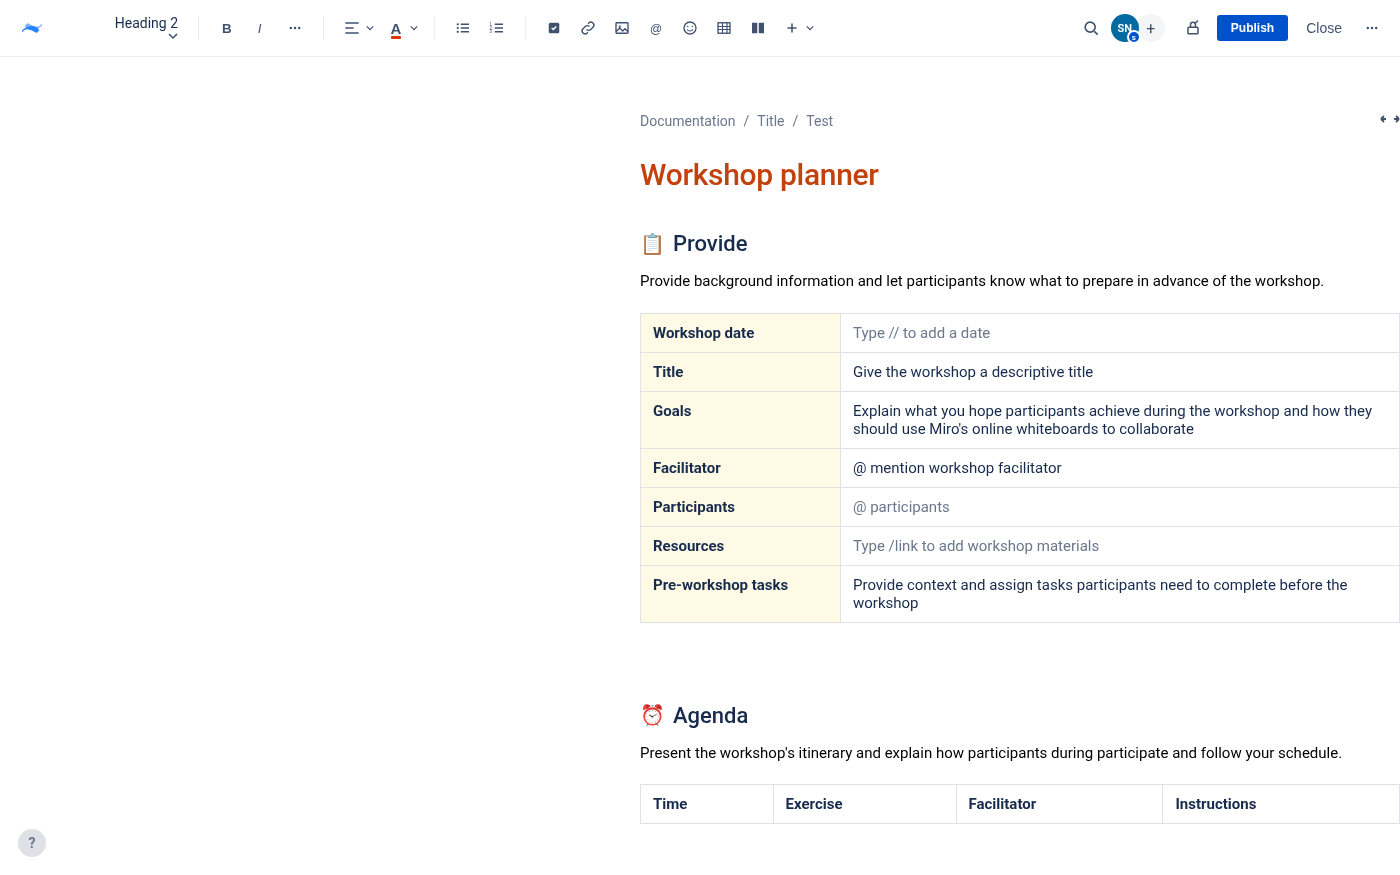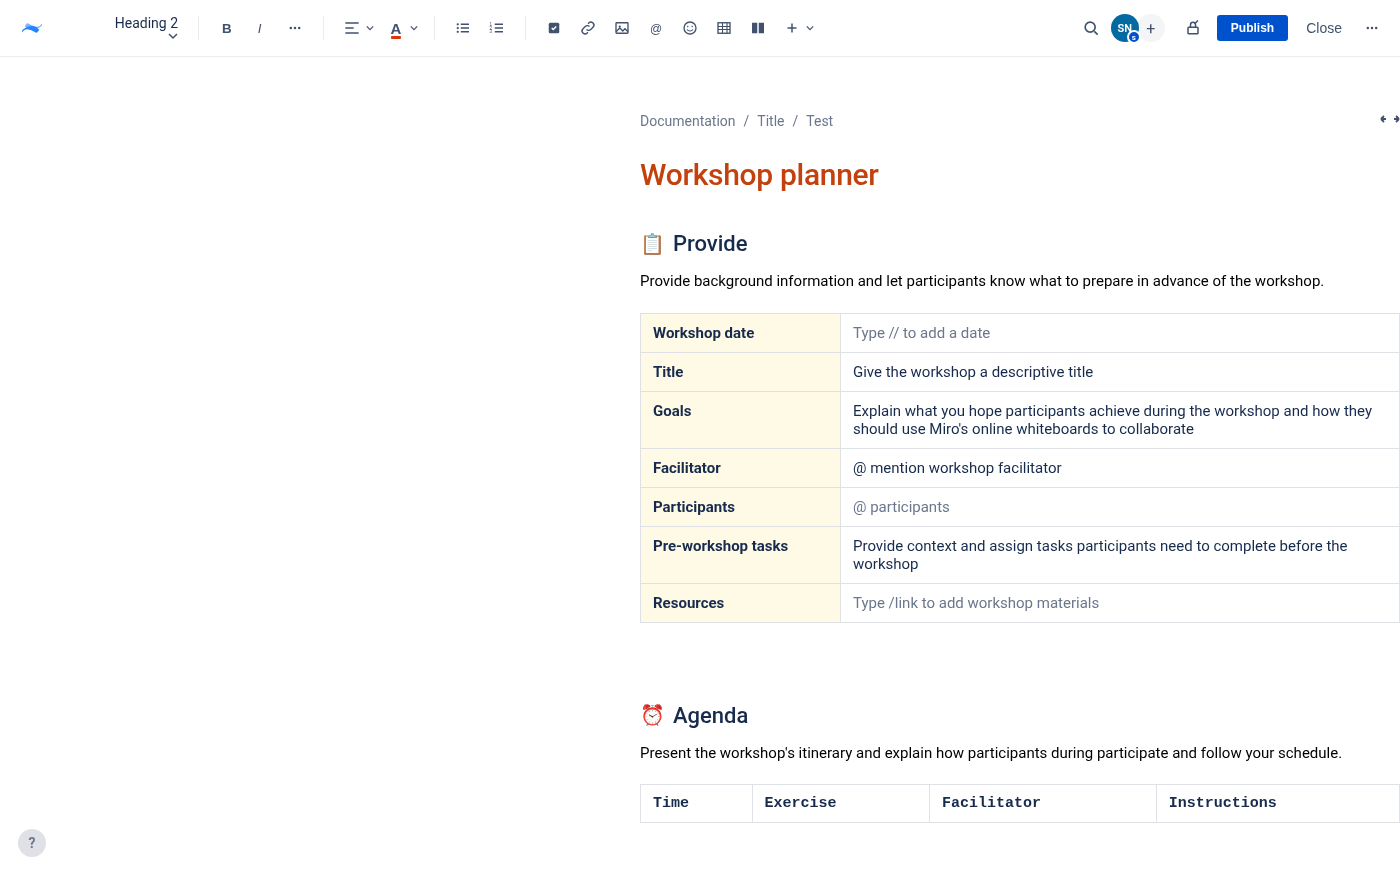--- a/index.html
+++ b/index.html
@@ -130,21 +130,21 @@
   table.ov td.ph { color:#6B778C; }
   table.ov td.norm { color:#172B4D; }
   table.agenda {
     width:100%; border-collapse:collapse;
     border:1px solid #DFE1E6;
     margin-top: 20px;
   }
   table.agenda th {
     background:#fff; font-weight:700; color:#172B4D;
     border:1px solid #DFE1E6; padding:10px 12px;
-    text-align:left; font-size:15px;font-family:Liberation Mono, monospace;
+    text-align:left; font-size:15px;
   }
   .section-gap { height: 80px; }
   .help-fab {
     position:fixed; left:18px; bottom:18px;
     width:28px; height:28px; border-radius:50%;
     background:#DFE1E6; color:#6B778C;
     display:flex; align-items:center; justify-content:center;
     font-weight:700; cursor:pointer;
   }
 </style>
@@ -363,26 +363,26 @@
           </tr>
           <tr>
             <th>Facilitator</th>
             <td class="norm">@ mention workshop facilitator</td>
           </tr>
           <tr>
             <th>Participants</th>
             <td class="ph">@ participants</td>
           </tr>
           <tr>
+            <th>Resources</th>
+            <td class="ph">Type /link to add workshop materials</td>
+          </tr>
+          <tr>
             <th>Pre-workshop tasks</th>
             <td class="norm">Provide context and assign tasks participants need to complete before the workshop</td>
-          </tr>
-          <tr>
-            <th>Resources</th>
-            <td class="ph">Type /link to add workshop materials</td>
           </tr>
         </tbody>
     </table>
 
     <div class="section-gap"></div>
 
     <h2 class="section">
       <span class="emoji">⏰</span>
       <span>Agenda</span>
     </h2>

